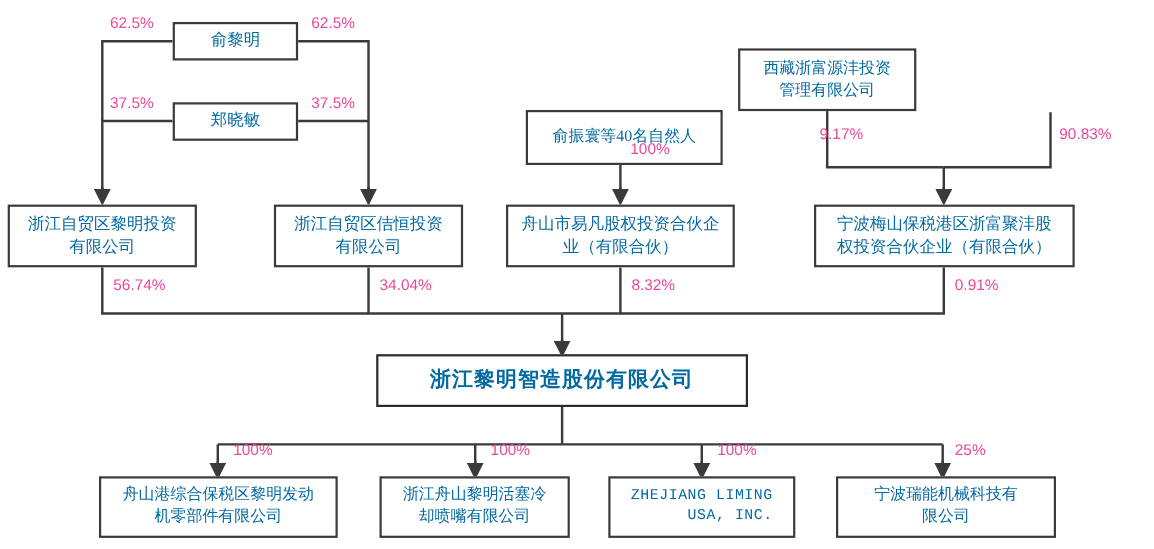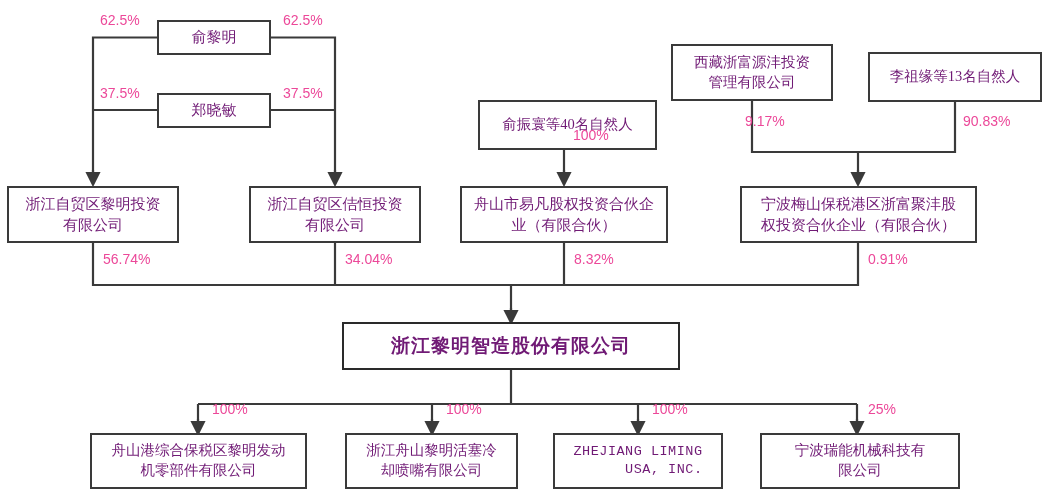--- a/index.html
+++ b/index.html
@@ -24,21 +24,21 @@
   }
   .node {
     position: absolute;
     box-sizing: border-box;
     border: 2px solid #3a3a3a;
     background: #ffffff;
     display: flex;
     align-items: center;
     justify-content: center;
     text-align: center;
-    color: #701a75;
+    color: #0369a1;
     line-height: 1.35;
     z-index: 3;
   }
   .node-text {
     display: block;
     padding: 0 4px;
     white-space: pre-line;
   }
   .n-person {
     font-size: 15px;
@@ -137,23 +137,20 @@
 
   <div class="node n-top" style="left:478px; top:100px; width:179px; height:50px;">
     <span class="node-text">俞振寰等40名自然人</span>
   </div>
 
   <div class="node n-top" style="left:671px; top:44px; width:162px; height:57px;">
     <span class="node-text">西藏浙富源沣投资
 管理有限公司</span>
   </div>
 
-  <div class="node n-top" style="left:868px; top:52px; width:174px; height:50px;">
-    <span class="node-text">李祖缘等13名自然人</span>
-  </div>
 
   <div class="node n-mid" style="left:7px; top:186px; width:172px; height:57px;">
     <span class="node-text">浙江自贸区黎明投资
 有限公司</span>
   </div>
 
   <div class="node n-mid" style="left:249px; top:186px; width:172px; height:57px;">
     <span class="node-text">浙江自贸区佶恒投资
 有限公司</span>
   </div>

